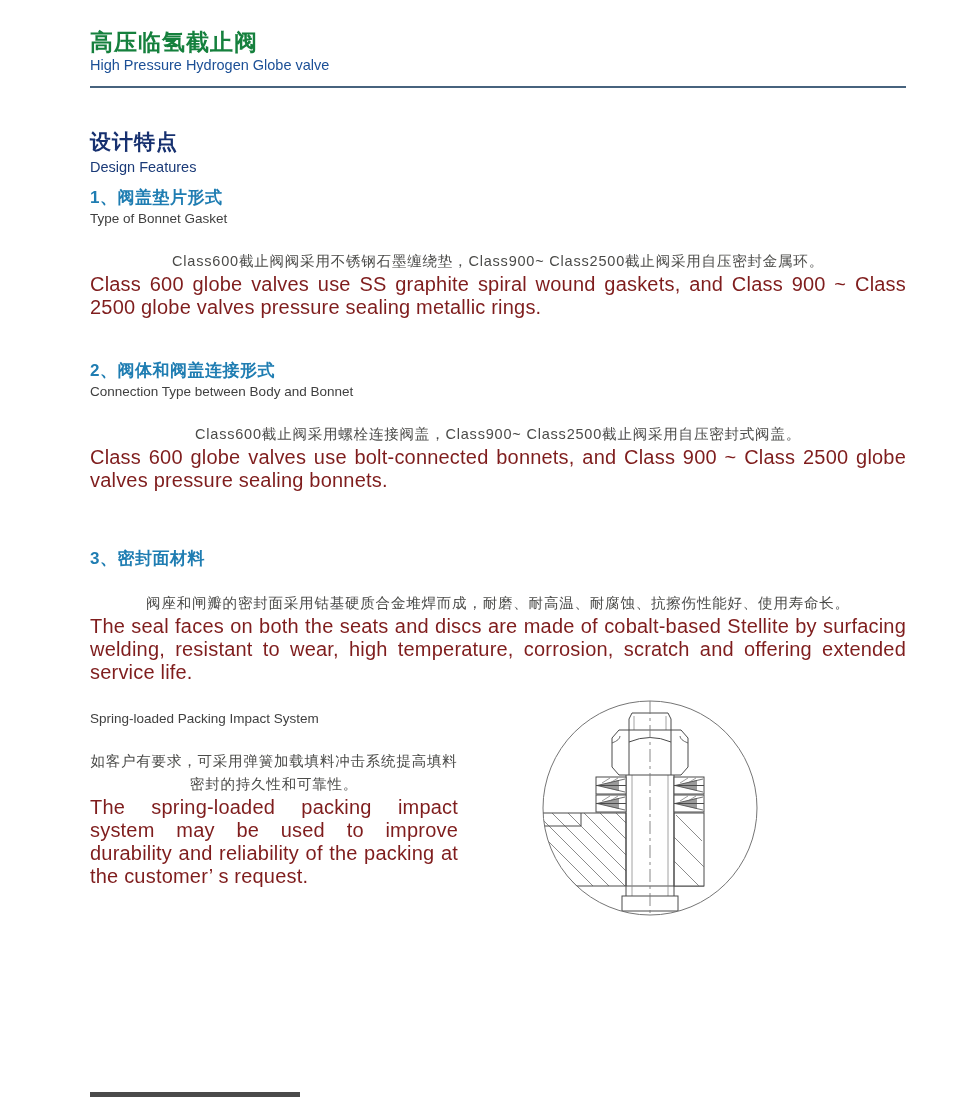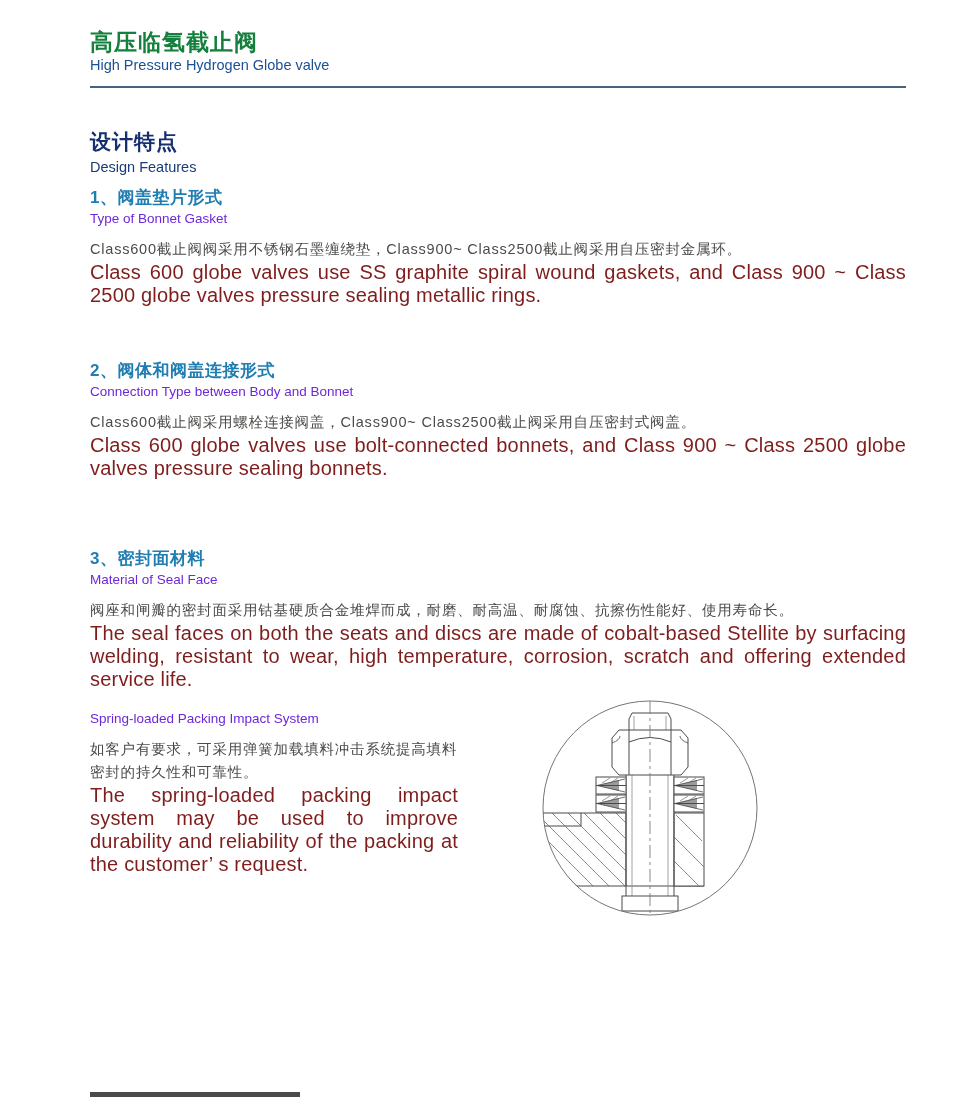--- a/index.html
+++ b/index.html
@@ -16,22 +16,22 @@
 
   
   .design { position:absolute; left:90px; top:129px; width:816px; }
   .design .d-zh { font-size:21px; font-weight:bold; color:#16306f; letter-spacing:1px; line-height:26px; }
   .design .d-en { font-size:14.5px; color:#1a3a78; margin-top:3px; line-height:18px; }
 
   
   .feature { position:absolute; left:90px; width:816px; }
   .f1 { top:188px; } .f2 { top:361px; } .f3 { top:549px; } .f4 { top:708px; }
   .f-zh { font-size:17px; font-weight:bold; color:#1f7db2; letter-spacing:0.5px; line-height:20px; }
-  .f-en { font-size:13.5px; color:#6d28d9; margin-top:3px; line-height:16px; }
-  .p-zh { font-size:14.5px; color:#4b4b49; line-height:23px; letter-spacing:0.8px; margin-top:11px; }
+  .f-en { font-size:13.5px; color:#404040; margin-top:3px; line-height:16px; }
+  .p-zh { font-size:14.5px; color:#4b4b49; line-height:23px; letter-spacing:0.8px; margin-top:23px;text-align:center; }
   .p-en { font-size:20px; color:#7f1d1d; line-height:23px; letter-spacing:0.2px; text-align:justify; }
   .f4 .txt { width:368px; }
 
   
   .drawing { position:absolute; left:536px; top:691px; width:238px; height:242px; }
 
   
   .footer-bar { position:absolute; left:90px; top:1092px; width:210px; height:5px; background:#4a4a4a; }
 </style>
 </head>
@@ -59,21 +59,20 @@
 
   <div class="feature f2">
     <div class="f-zh">2、阀体和阀盖连接形式</div>
     <div class="f-en">Connection Type between Body and Bonnet</div>
     <p class="p-zh">Class600截止阀采用螺栓连接阀盖，Class900~ Class2500截止阀采用自压密封式阀盖。</p>
     <p class="p-en">Class 600 globe valves use bolt-connected bonnets, and Class 900 ~ Class 2500 globe valves pressure sealing bonnets.</p>
   </div>
 
   <div class="feature f3">
     <div class="f-zh">3、密封面材料</div>
-    <div class="f-en">Material of Seal Face</div>
     <p class="p-zh">阀座和闸瓣的密封面采用钴基硬质合金堆焊而成，耐磨、耐高温、耐腐蚀、抗擦伤性能好、使用寿命长。</p>
     <p class="p-en">The seal faces on both the seats and discs are made of cobalt-based Stellite by surfacing welding, resistant to wear, high temperature, corrosion, scratch and offering extended service life.</p>
   </div>
 
   <div class="feature f4">
     <div class="f-en">Spring-loaded Packing Impact System</div>
     <div class="txt">
       <p class="p-zh">如客户有要求，可采用弹簧加载填料冲击系统提高填料密封的持久性和可靠性。</p>
       <p class="p-en">The spring-loaded packing impact system may be used to improve durability and reliability of the packing at the customer’ s request.</p>
     </div>

